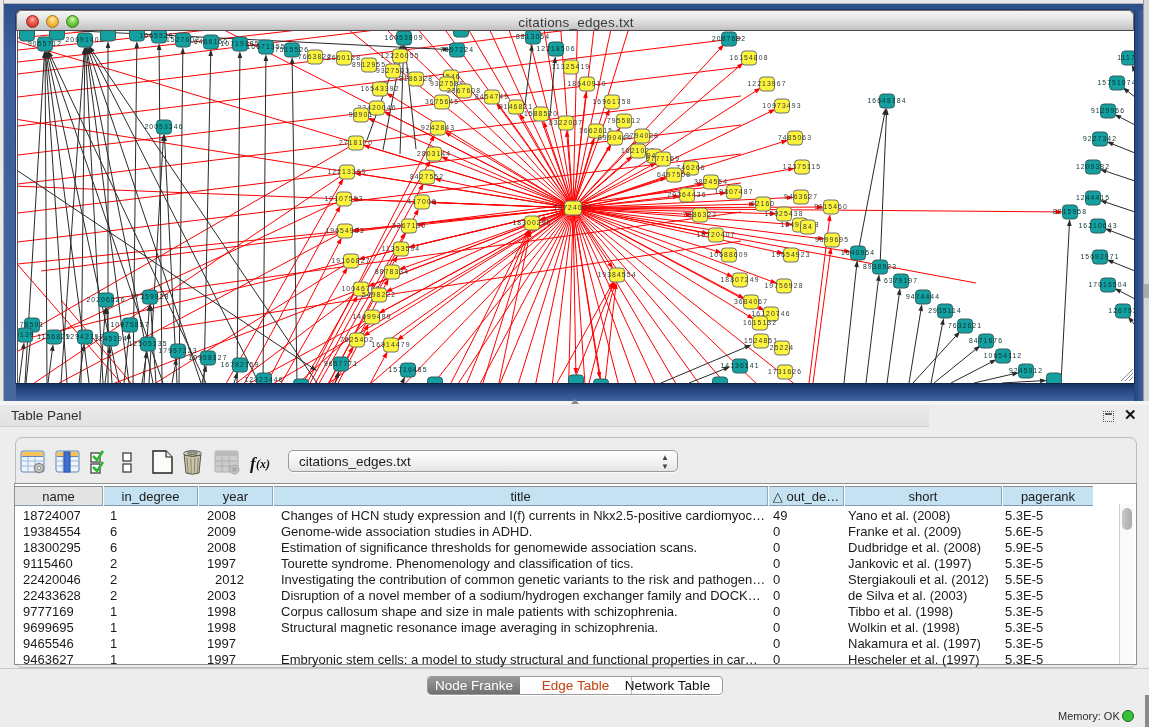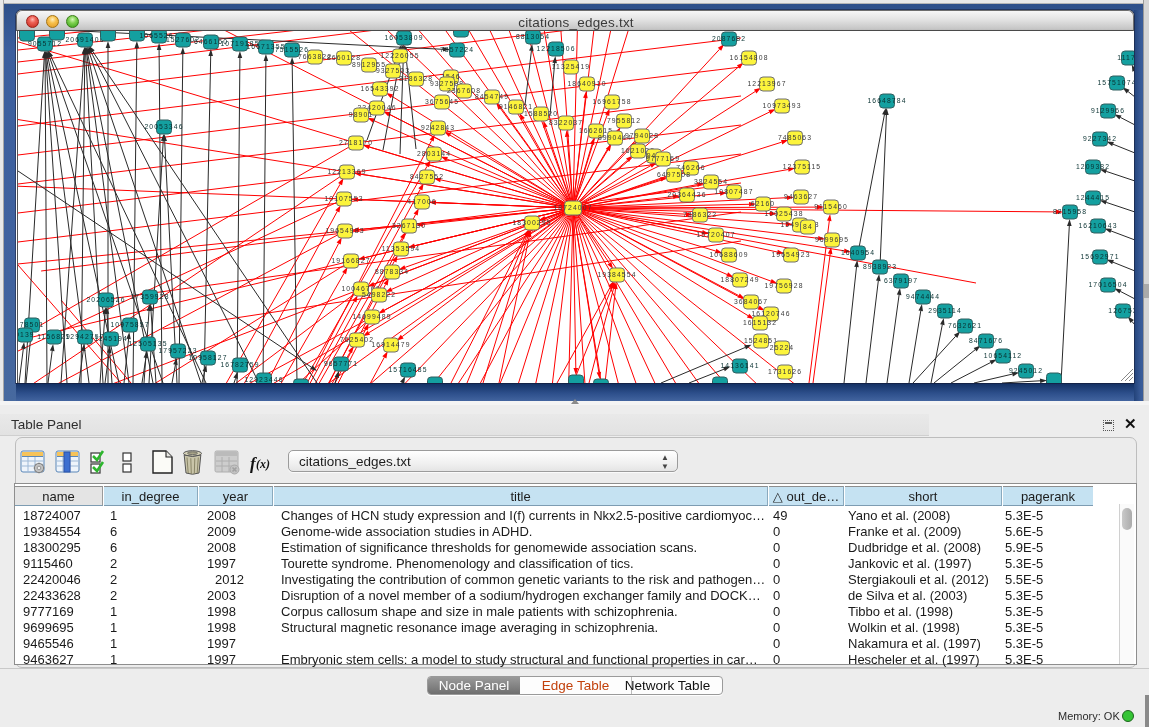--- a/index.html
+++ b/index.html
@@ -21,21 +21,21 @@
 #tl-g { left:49px; background:radial-gradient(circle at 50% 32%, #d4f7b8 0%, #7ed04f 40%, #4daf2a 80%, #3a8b1d 100%); border:1px solid #3a7d18;}
 #wtitle { position:absolute; left:0; top:4px; width:1118px; text-align:center; font-size:13.5px; color:#3a3a3a; letter-spacing:.2px; }
 #canvas { position:absolute; left:1px; top:21px; width:1117px; height:352px; background:#ffffff; overflow:hidden; border-left:1px solid #555; }
 #topstrip { position:absolute; left:0; top:0; width:1149px; height:4px; background:#e9e9e9; border-bottom:1px solid #b5b5b5;}
 #leftstrip { position:absolute; left:0; top:0; width:4px; height:401px; background:#e9e9e9; border-right:1px solid #a8a8a8;}
 #rightgutter { position:absolute; left:1143px; top:0px; width:6px; height:401px; background:#d6d6d6; border-left:1px solid #9a9a9a;}
 #rg-thumb { position:absolute; left:1144px; top:284px; width:5px; height:14px; background:#aaa; }
 #tablepanel { position:absolute; left:0; top:401px; width:1149px; height:326px; background:#ededed; }
 #tp-divider { position:absolute; left:0; top:0; width:1149px; height:4px; background:#f4f4f4; }
 #tp-header { position:absolute; left:0; top:4px; width:929px; height:22px;
-  background:linear-gradient(180deg,#e9e9e9,#e2e2e2); border-bottom:1px solid #cfcfcf;margin-top:9px; }
+  background:linear-gradient(180deg,#e9e9e9,#e2e2e2); border-bottom:1px solid #cfcfcf; }
 #tp-title { position:absolute; left:11px; top:3px; font-size:13.5px; color:#2e2e2e; }
 #tp-float { position:absolute; left:1103px; top:6px; width:11px; height:11px; border:1px dotted #555; }
 #tp-float:before { content:""; position:absolute; left:1px; top:1px; width:7px; height:2px; background:#555; }
 #tp-x { position:absolute; left:1124px; top:1px; font-size:15px; font-weight:bold; color:#111; }
 #tp-body { position:absolute; left:15px; top:437px; width:1122px; height:231px; background:#ececec;
   border:1px solid #bdbdbd; border-radius:7px; }
 #combo { position:absolute; left:288px; top:450px; width:390px; height:22px; border:1px solid #9b9b9b;
   border-radius:5px; background:linear-gradient(180deg,#ffffff,#eeeeee 70%,#e4e4e4); box-shadow:0 1px 1px rgba(255,255,255,.8); }
 #combo .ctext { position:absolute; left:10px; top:3px; font-size:13.5px; color:#1c1c1c; }
 #combo .updn { position:absolute; left:auto; right:8px; top:2px; font-size:8px; color:#444; line-height:9px; text-align:center; }
@@ -932,20 +932,20 @@
       <span style="left:773px">0</span>
       <span style="left:848px">Hescheler et al. (1997)</span>
       <span style="left:1005px">5.3E-5</span>
     </div>
 
   <div id="vscroll">
       <div id="vthumb"></div>
     </div>
   <div id="memline"></div>
   <div id="tabs">
-      <div id="tab1">Node Panel</div>
+      <div id="tab1">Node Franke</div>
       <div id="tab2">Edge Table</div>
       <div id="tab3">Network Table</div>
     </div>
   <div id="memory">Memory: OK</div>
   <div id="memdot"></div>
   <div id="botstrip"></div>
   <div id="divcaret"></div>
 </div>
 </body></html>

